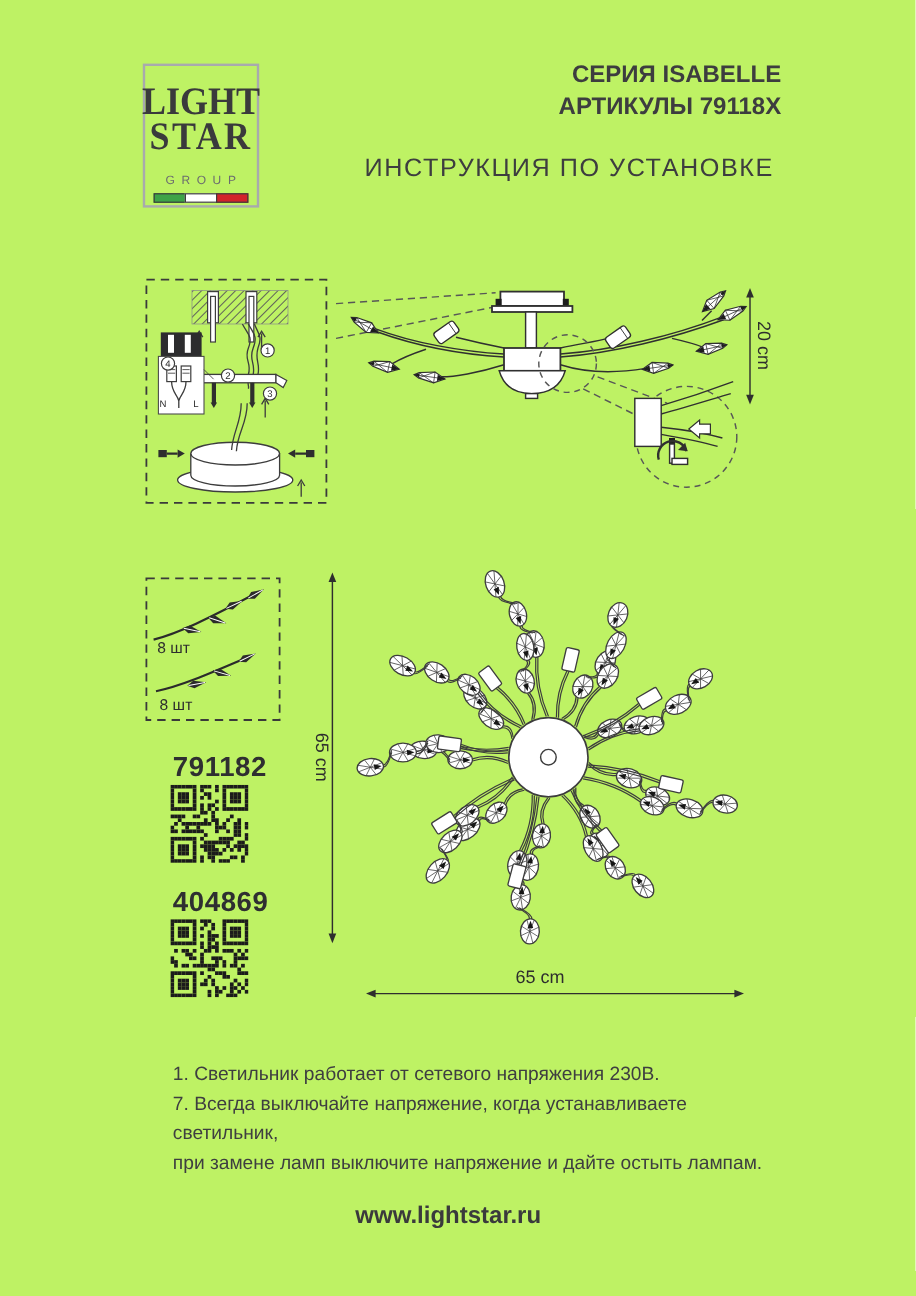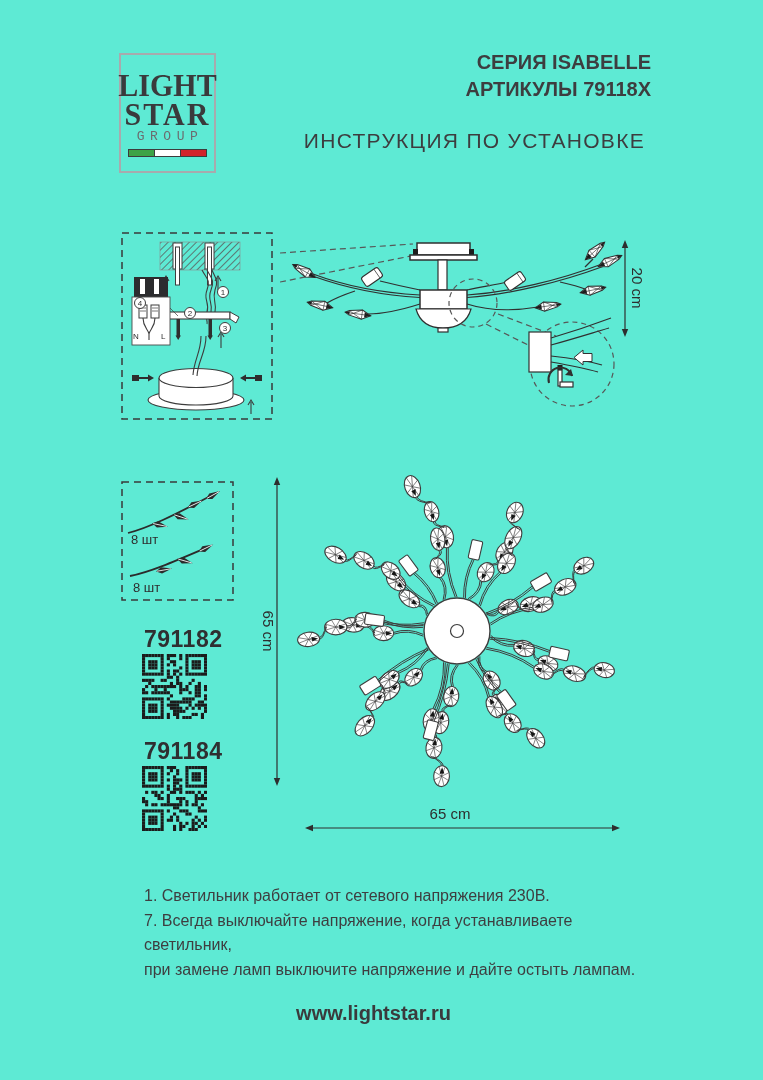--- a/index.html
+++ b/index.html
@@ -1,27 +1,27 @@
 <!DOCTYPE html>
 <html><head>
 <meta charset="utf-8">
 <style>
   html,body{margin:0;padding:0;background:#fff;}
-  .page{position:relative;width:763px;height:1080px;background:#5eead4;overflow:hidden;
+  .page{position:relative;width:763px;height:1080px;background:#bef264;overflow:hidden;
         font-family:"Liberation Sans",sans-serif;color:#3c3c3e;}
   svg{font-family:"Liberation Sans",sans-serif;}
   .abs{position:absolute;}
 
   
   .logo{left:119px;top:53px;width:97px;height:120px;border:2px solid #a8aaad;
         display:flex;flex-direction:column;align-items:center;box-sizing:border-box;padding-top:15px;}
   .logo-word{font-family:"Liberation Serif",serif;font-weight:700;color:#3a3a3c;
              font-size:30px;line-height:29px;letter-spacing:0px;transform:scaleY(1.08);}
   .logo-word.star{letter-spacing:2px;}
-  .logo-group{font-size:13px;letter-spacing:5.5px;color:#6b6c6f;margin-top:1px;padding-left:5px;font-family:Liberation Mono, monospace;}
+  .logo-group{font-size:10px;letter-spacing:5.5px;color:#6b6c6f;margin-top:17px;padding-left:5px;}
   .logo-flag{display:flex;width:78px;height:8px;margin-top:5px;}
   .logo-flag span{flex:1;border:1px solid #3c3c3c;margin-left:-1px;}
 
   
   .series-block{top:49px;right:112px;text-align:right;font-weight:700;
                 font-size:20px;line-height:27px;color:#3d3d3f;}
   .instr-block{top:126px;right:118px;text-align:right;font-weight:400;
                font-size:21px;line-height:29px;letter-spacing:1.3px;color:#3d3d3f;}
 
   
@@ -475,21 +475,21 @@
           <rect x="15.5" y="62.0" width="3.1" height="3.1"></rect>
           <rect x="18.6" y="62.0" width="3.1" height="3.1"></rect>
           <rect x="24.8" y="62.0" width="3.1" height="3.1"></rect>
           <rect x="34.1" y="62.0" width="3.1" height="3.1"></rect>
           <rect x="40.3" y="62.0" width="3.1" height="3.1"></rect>
           <rect x="43.4" y="62.0" width="3.1" height="3.1"></rect>
           <rect x="46.5" y="62.0" width="3.1" height="3.1"></rect>
           <rect x="58.9" y="62.0" width="3.1" height="3.1"></rect>
         </g>
       </svg></div>
-  <div class="abs artnum" style="left:144px;top:738px">791184</div>
+  <div class="abs artnum" style="left:144px;top:738px">404869</div>
   <div class="abs qr" id="qr-2" style="left:142px;top:766px"><svg width="65" height="65" viewBox="0 0 65 65">
         <g fill="#1b1b1b">
           <rect x="0.0" y="0.0" width="3.1" height="3.1"></rect>
           <rect x="3.1" y="0.0" width="3.1" height="3.1"></rect>
           <rect x="6.2" y="0.0" width="3.1" height="3.1"></rect>
           <rect x="9.3" y="0.0" width="3.1" height="3.1"></rect>
           <rect x="12.4" y="0.0" width="3.1" height="3.1"></rect>
           <rect x="15.5" y="0.0" width="3.1" height="3.1"></rect>
           <rect x="18.6" y="0.0" width="3.1" height="3.1"></rect>
           <rect x="24.8" y="0.0" width="3.1" height="3.1"></rect>

